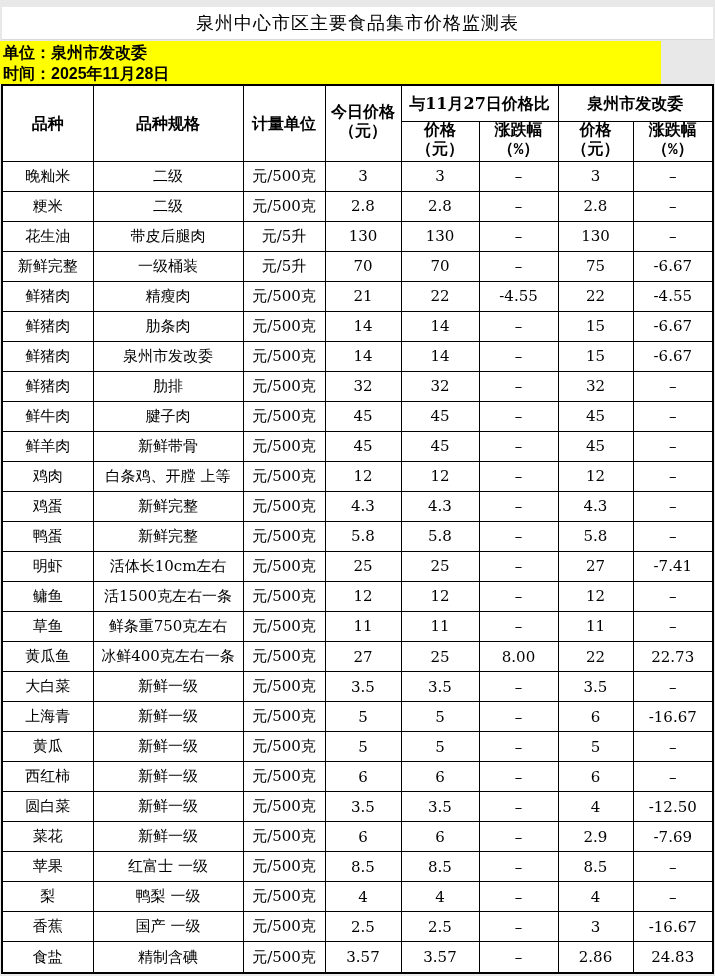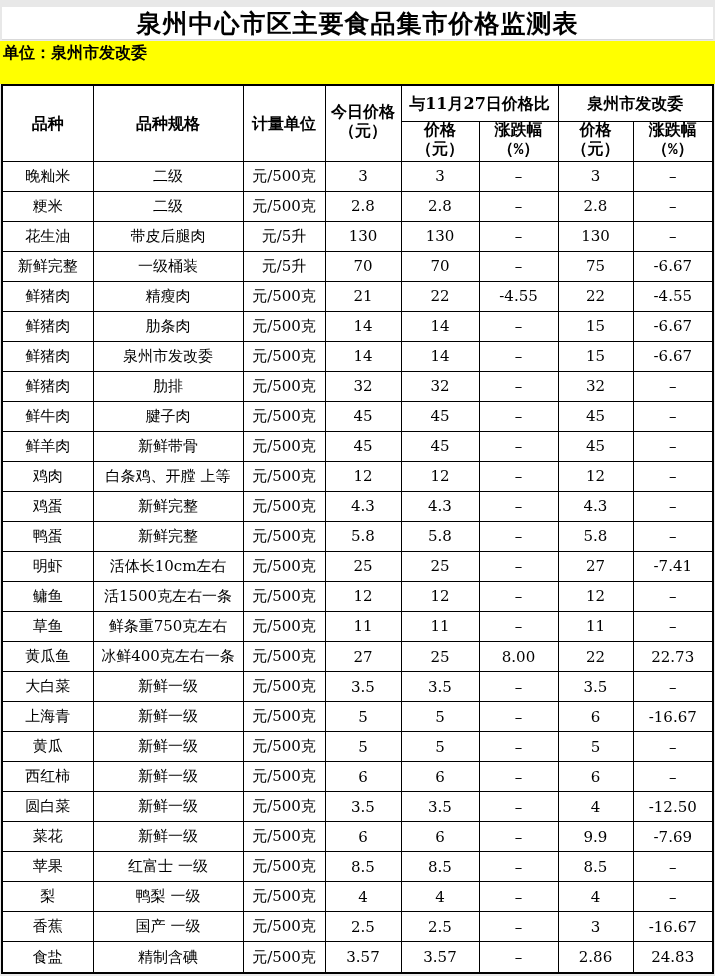--- a/index.html
+++ b/index.html
@@ -16,29 +16,29 @@
     width: 715px; height: 41px;
     background: #e8e8e8;
   }
   .title-inner {
     position: absolute; top: 7px; left: 2px; right: 2px; bottom: 1px;
     background: #ffffff;
     border-bottom: 1px solid #d9d9d9;
     display: flex; align-items: center; justify-content: center;
   }
   .page-title {
-    font-size: 25px;
-    font-weight: bold;
+    font-size: 18px;
+    font-weight: normal;
     letter-spacing: 1px;
     white-space: nowrap;
     text-align: center;
   }
   .meta-band {
     position: absolute; top: 41px; left: 0;
-    width: 715px; height: 43px;
+    width: 661px; height: 43px;
     background: #ffff00;
     box-sizing: border-box;
     padding: 1px 12px 0 3px;
   }
   .meta-line {
     font-size: 16px;
     font-weight: bold;
     line-height: 21px;
     white-space: nowrap;
   }
@@ -76,20 +76,21 @@
 <body>
 
 <div class="title-band">
   <div class="title-inner">
     <span class="page-title">泉州中心市区主要食品集市价格监测表</span>
   </div>
 </div>
 
 <div class="meta-band">
   <div class="meta-line">单位：泉州市发改委</div>
+  <div class="meta-line">时间：2025年11月28日</div>
 </div>
 
 <table class="price-table">
   <colgroup>
     <col style="width:91px">
       <col style="width:150px">
       <col style="width:82px">
       <col style="width:76px">
     <col style="width:78px">
       <col style="width:79px">
@@ -348,21 +349,21 @@
         <td>4</td>
         <td>-12.50</td>
       </tr>
       <tr>
         <td>菜花</td>
         <td>新鲜一级</td>
         <td>元/500克</td>
         <td>6</td>
         <td>6</td>
         <td>–</td>
-        <td>9.9</td>
+        <td>2.9</td>
         <td>-7.69</td>
       </tr>
       <tr>
         <td>苹果</td>
         <td>红富士 一级</td>
         <td>元/500克</td>
         <td>8.5</td>
         <td>8.5</td>
         <td>–</td>
         <td>8.5</td>

